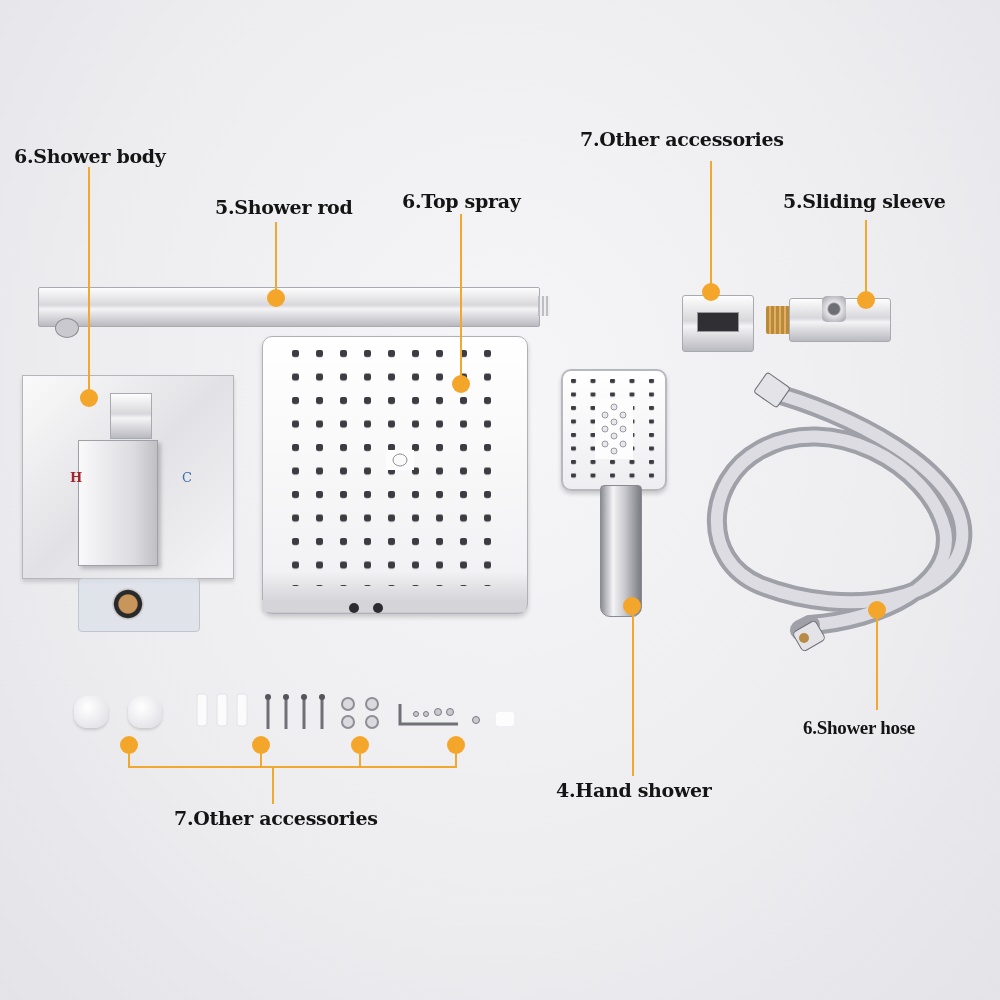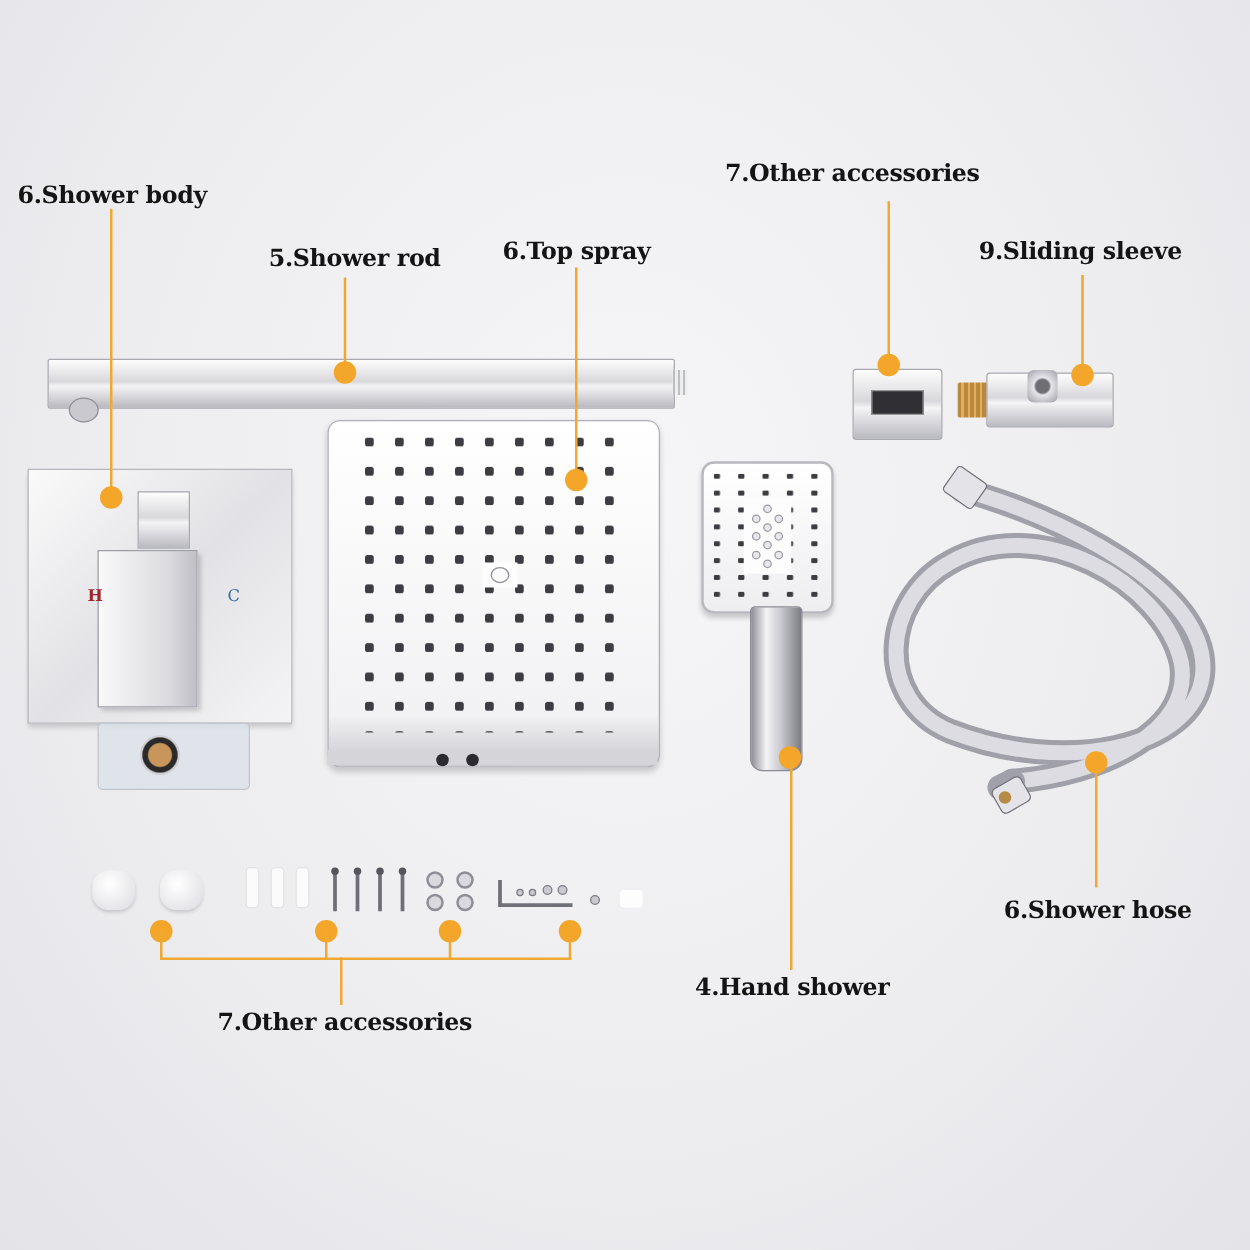--- a/index.html
+++ b/index.html
@@ -13,23 +13,23 @@
   .chrome{background:linear-gradient(180deg,#fdfdfd 0%,#d8d8dc 45%,#f4f4f6 55%,#b9b9c0 100%);border:1px solid #a9a9b0;}
   svg{position:absolute;overflow:visible;}
 </style>
 </head>
 <body>
 
 <div class="label" style="left:14px;top:145px;">6.Shower body</div>
 <div class="label" style="left:215px;top:196px;">5.Shower rod</div>
 <div class="label" style="left:402px;top:190px;">6.Top spray</div>
 <div class="label" style="left:580px;top:128px;">7.Other accessories</div>
-<div class="label" style="left:783px;top:190px;">9.Sliding sleeve</div>
+<div class="label" style="left:783px;top:190px;">5.Sliding sleeve</div>
 <div class="label" style="left:556px;top:779px;">4.Hand shower</div>
-<div class="label" style="left:803px;top:717px;">6.Shower hose</div>
+<div class="label" style="left:803px;top:717px;font-family:Liberation Serif, serif;">6.Shower hose</div>
 <div class="label" style="left:174px;top:807px;">7.Other accessories</div>
 
 <div class="chrome" style="position:absolute;left:38px;top:287px;width:500px;height:38px;border-radius:2px;"></div>
 <div style="position:absolute;left:55px;top:318px;width:22px;height:18px;border-radius:50%;background:#c9c9cf;border:1px solid #8d8d95;"></div>
 <div style="position:absolute;left:538px;top:296px;width:12px;height:20px;background:repeating-linear-gradient(90deg,#bdbdc4 0 2px,#eeeeef 2px 4px);"></div>
 
 <div style="position:absolute;left:22px;top:375px;width:210px;height:202px;background:linear-gradient(135deg,#fafafa 0%,#e2e2e6 50%,#f4f4f6 100%);border:1px solid #b5b5bb;box-shadow:0 3px 4px rgba(0,0,0,0.15);"></div>
 <div class="chrome" style="position:absolute;left:110px;top:393px;width:40px;height:44px;"></div>
 <div style="position:absolute;left:78px;top:440px;width:78px;height:124px;background:linear-gradient(90deg,#f9f9fa 0%,#dcdce0 70%,#bfbfc5 100%);border:1px solid #a0a0a8;box-shadow:3px 3px 4px rgba(0,0,0,0.2);"></div>
 <div style="position:absolute;left:70px;top:470px;font-size:13px;font-weight:bold;color:#a0242c;">H</div>

